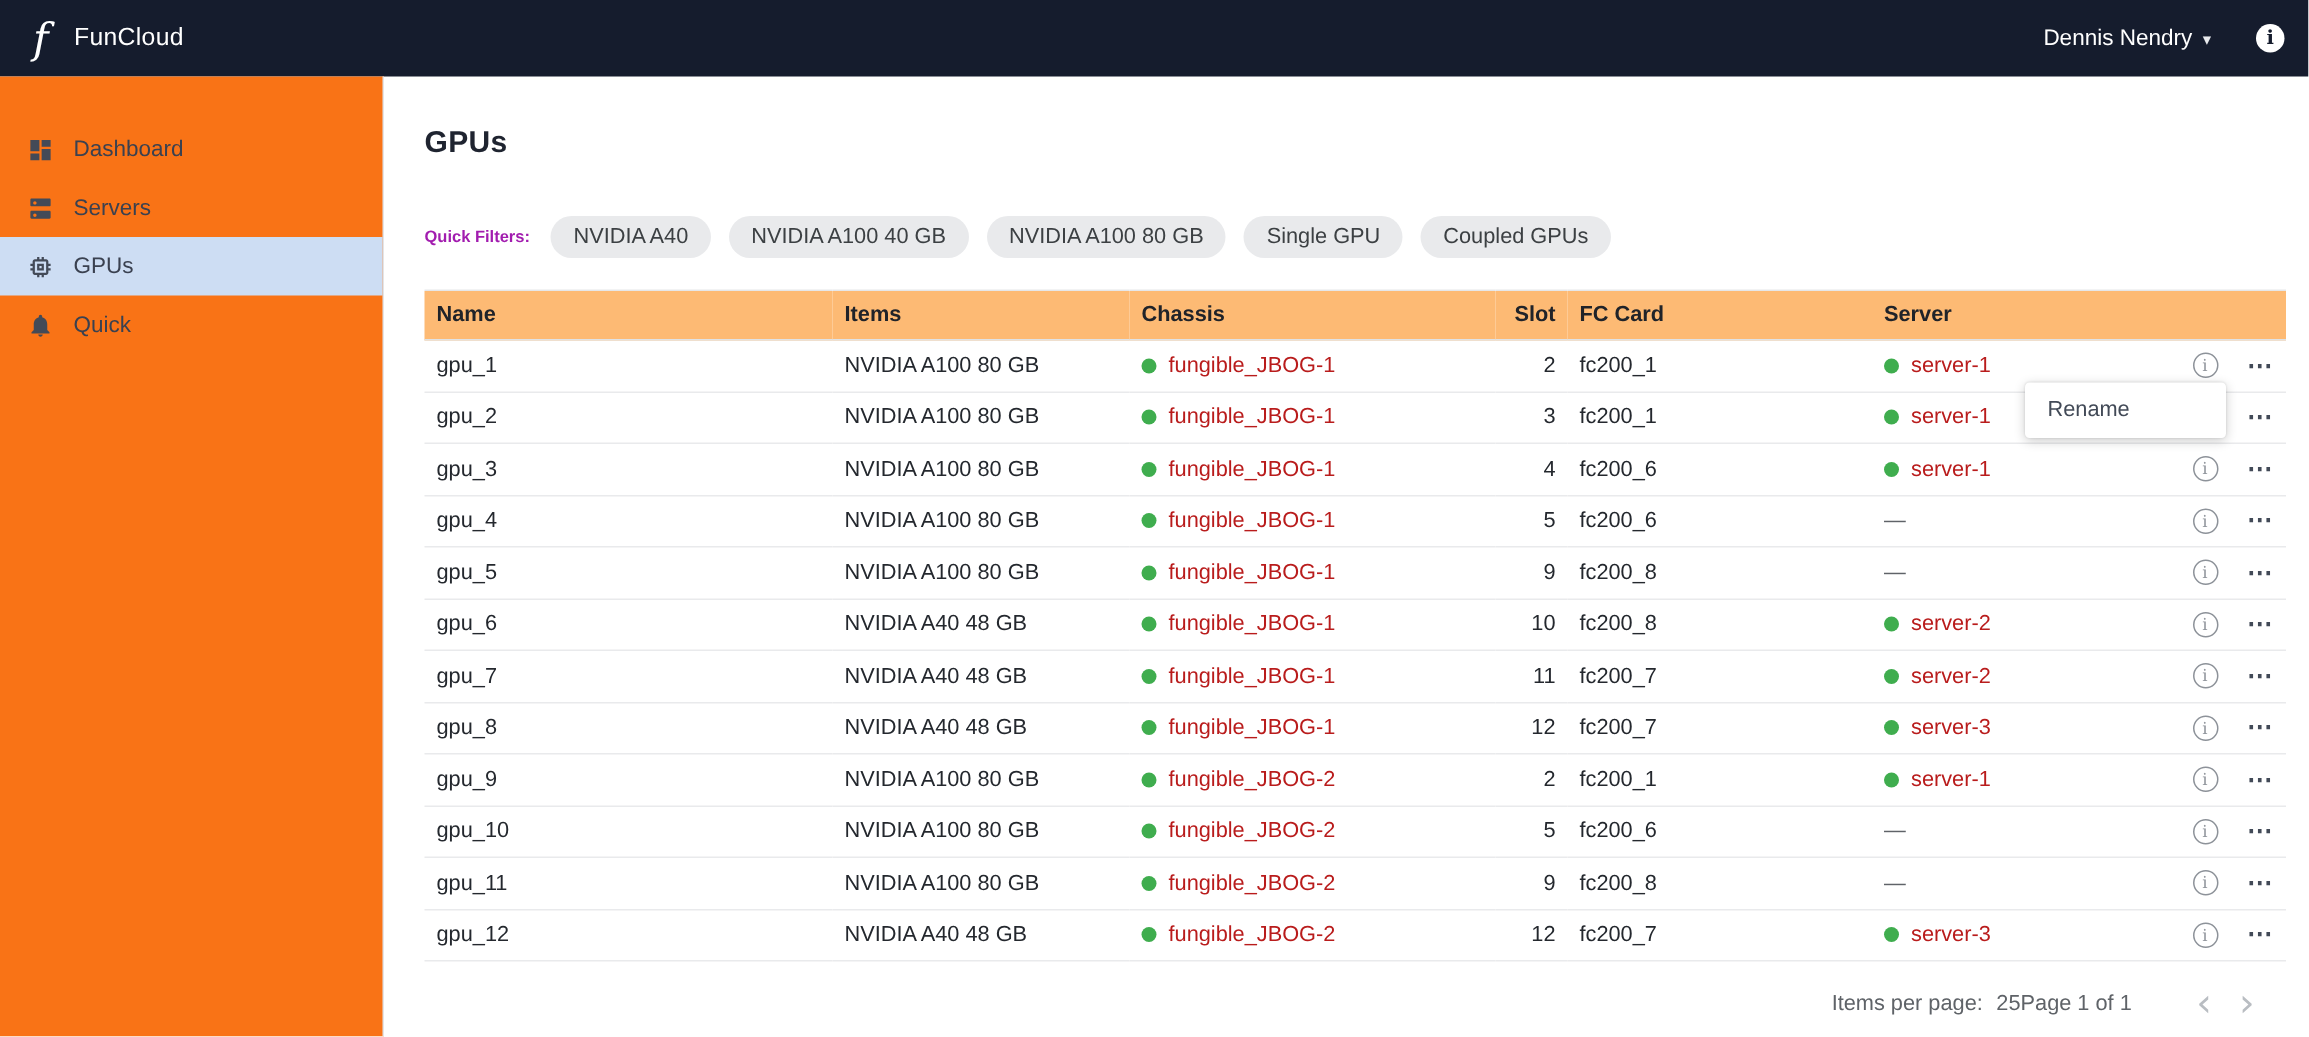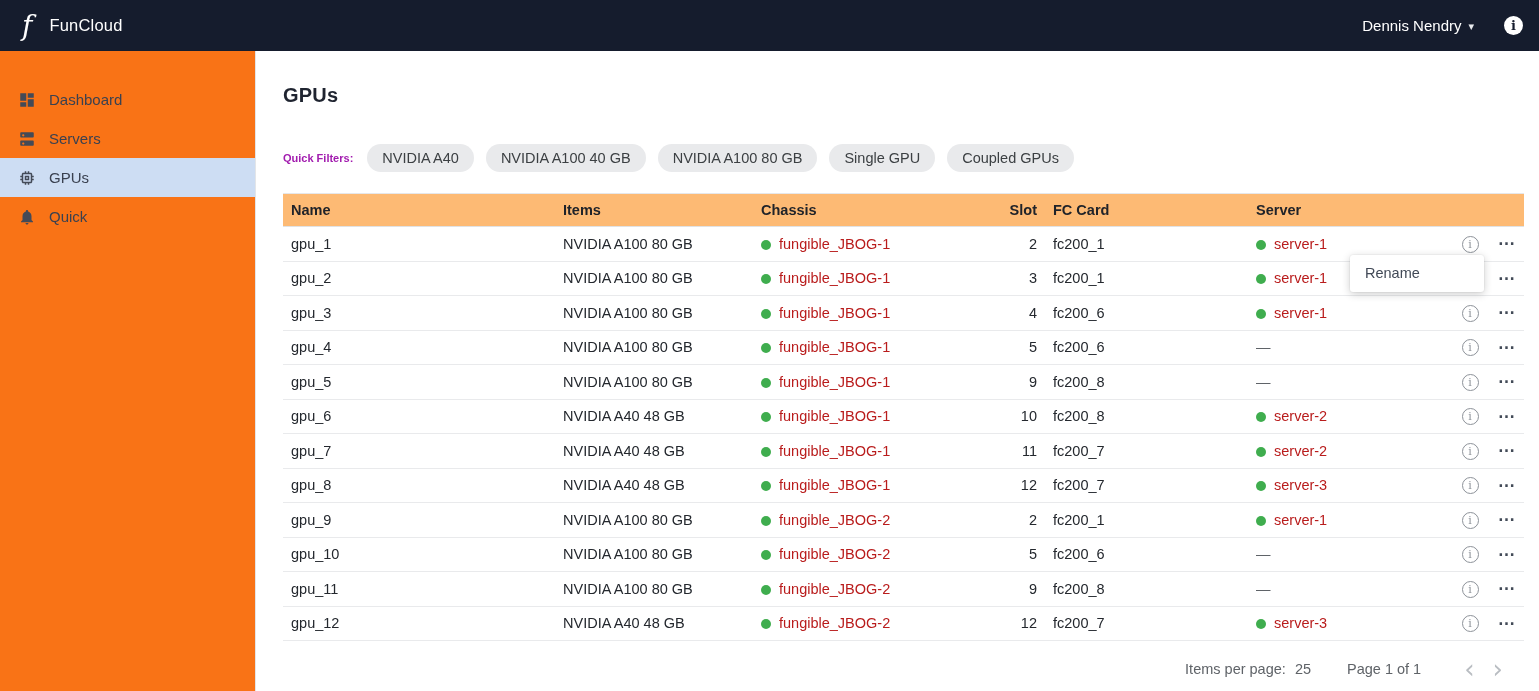--- a/index.html
+++ b/index.html
@@ -42,21 +42,21 @@
   td.icon-cell { text-align:center; padding:0; }
   .info-icon { display:inline-flex; width:17px; height:17px; border:1.5px solid #8d9299; border-radius:50%; align-items:center; justify-content:center; font-size:11px; color:#8d9299; font-family:"DejaVu Serif", serif; cursor:pointer; }
   .more-icon { font-size:17px; font-weight:bold; color:#424a57; cursor:pointer; letter-spacing:1px; line-height:1; display:inline-block; }
 
   
   .context-menu { position:fixed; left:1350px; top:255px; width:134px; background:#fff; border-radius:3px; box-shadow:0 2px 8px rgba(0,0,0,.2), 0 0 2px rgba(0,0,0,.12); padding:1px 0; z-index:50; }
   .menu-item { height:35px; line-height:35px; padding-left:15px; font-size:14.5px; color:#424a57; cursor:pointer; }
 
   
   .paginator { width:1241px; display:flex; justify-content:flex-end; align-items:center; margin-top:15px; color:#5f6368; font-size:14.5px; gap:0; }
-  .pg-items { margin-right:36px; cursor:pointer; }
+  .pg-items { cursor:pointer; }
   .pg-page { margin-right:34px; }
   .pg-chev { font-size:26px; color:#b9bdc2; line-height:1; padding:0 9px; cursor:default; font-family:"DejaVu Sans", sans-serif; }
   .pg-chev.last { margin-right:12px; }
 </style>
 </head>
 <body>
 
 <header class="topbar">
   <span class="logo">f</span>
   <span class="app-title">FunCloud</span>

